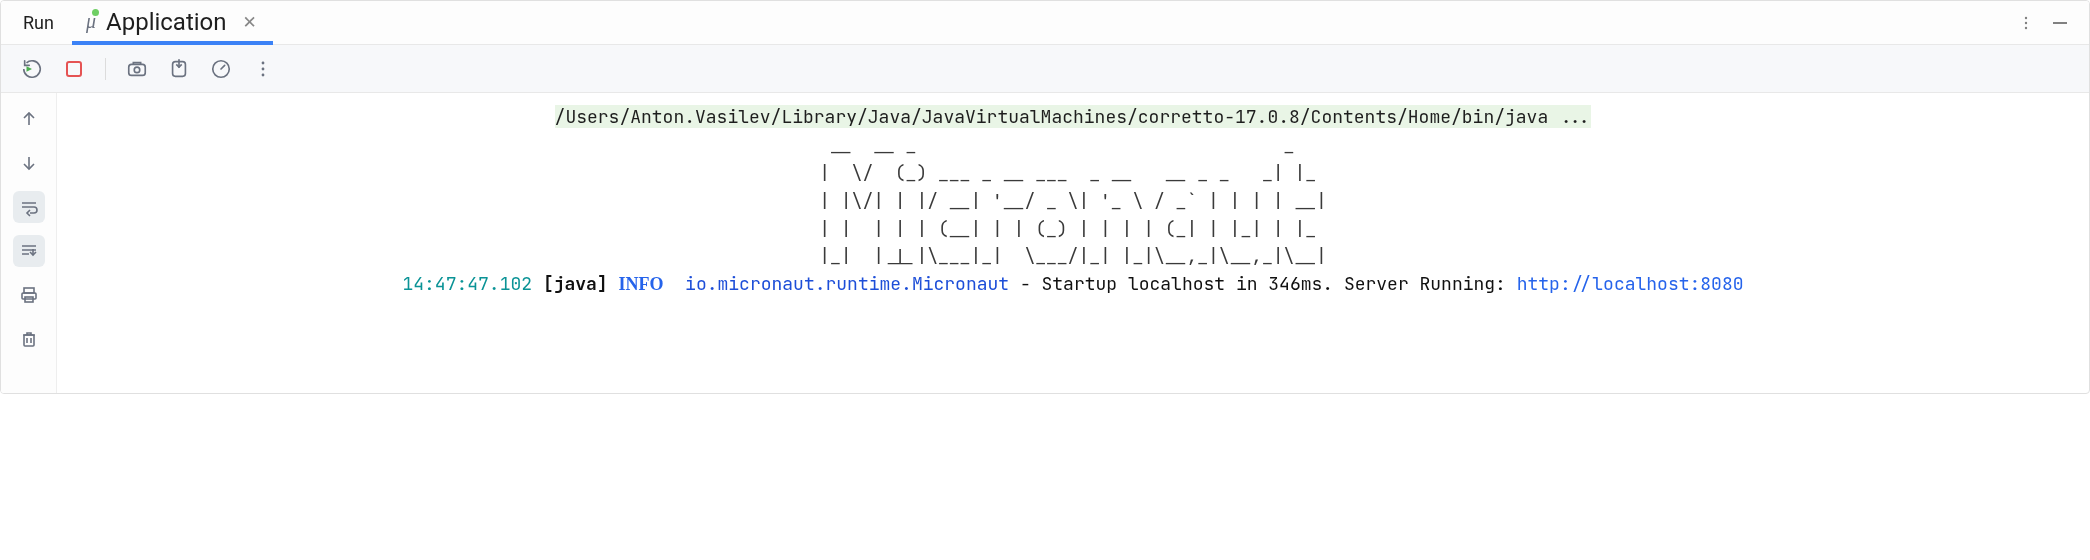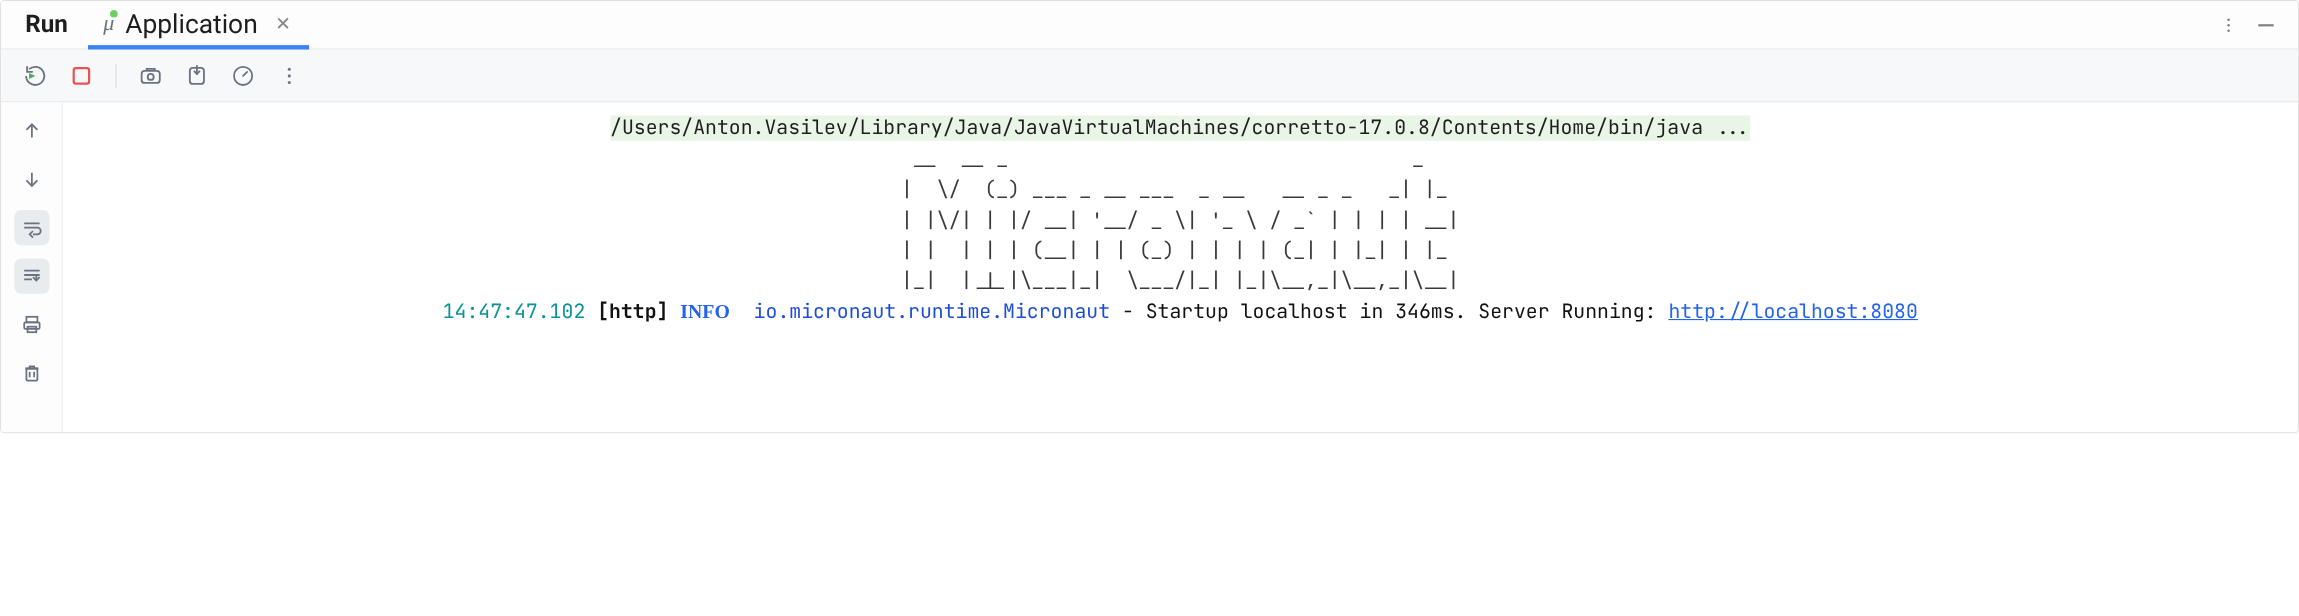--- a/index.html
+++ b/index.html
@@ -20,23 +20,23 @@
     }
     .tab-row {
       display: flex;
       align-items: center;
       background: #fdfdfd;
       border-bottom: 1px solid #e8e8e8;
       height: 44px;
       position: relative;
     }
     .tab-run-label {
-      font-weight: 700;
+      font-weight: 400;
       padding: 0 18px 0 22px;
-      font-size: 22px;
+      font-size: 18px;
     }
     .tab-item {
       display: flex;
       align-items: center;
       height: 100%;
       padding: 0 14px;
       gap: 10px;
       border-bottom: 4px solid #3b82f6;
       position: relative;
       top: 1px;
@@ -136,21 +136,21 @@
     .cmd-line {
       background: #e9f5e6;
       display: inline;
     }
     .ascii { color: #3a3a3a; }
     .log-ts { color: #0a9396; }
     .log-thread { color: #111; font-weight: 700; }
     .log-level { color: #2563eb; font-weight: 700; font-family: Liberation Serif, serif; }
     .log-logger { color: #1d4ed8; }
     .log-msg { color: #111; }
-    .log-link { color: #2563eb; text-decoration: underline; cursor: pointer; }
+    .log-link { color: #2563eb; cursor: pointer; }
   </style>
 </head>
 <body>
 
 <div class="run-window">
 
   <div class="tab-row">
     <div class="tab-run-label">Run</div>
     <div class="tab-item">
       <span class="tab-icon-mu">μ<span class="tab-icon-dot"></span></span>
@@ -262,16 +262,16 @@
           </svg>
       </span>
     </div>
 
     <div class="console"><span class="cmd-line">/Users/Anton.Vasilev/Library/Java/JavaVirtualMachines/corretto-17.0.8/Contents/Home/bin/java ...</span>
 <span class="ascii"> __  __ _                                  _   
 |  \/  (_) ___ _ __ ___  _ __   __ _ _   _| |_ 
 | |\/| | |/ __| '__/ _ \| '_ \ / _` | | | | __|
 | |  | | | (__| | | (_) | | | | (_| | |_| | |_ 
 |_|  |_|_|\___|_|  \___/|_| |_|\__,_|\__,_|\__|</span>
-<span class="log-ts">14:47:47.102</span> <span class="log-thread">[http]</span> <span class="log-level">INFO</span>  <span class="log-logger">io.micronaut.runtime.Micronaut</span><span class="log-msg"> - </span><span class="log-msg">Startup localhost in 346ms. Server Running: </span><a class="log-link">http://localhost:8080</a></div>
+<span class="log-ts">14:47:47.102</span> <span class="log-thread">[java]</span> <span class="log-level">INFO</span>  <span class="log-logger">io.micronaut.runtime.Micronaut</span><span class="log-msg"> - </span><span class="log-msg">Startup localhost in 346ms. Server Running: </span><a class="log-link">http://localhost:8080</a></div>
   </div>
 
 </div>
 
 </body></html>

